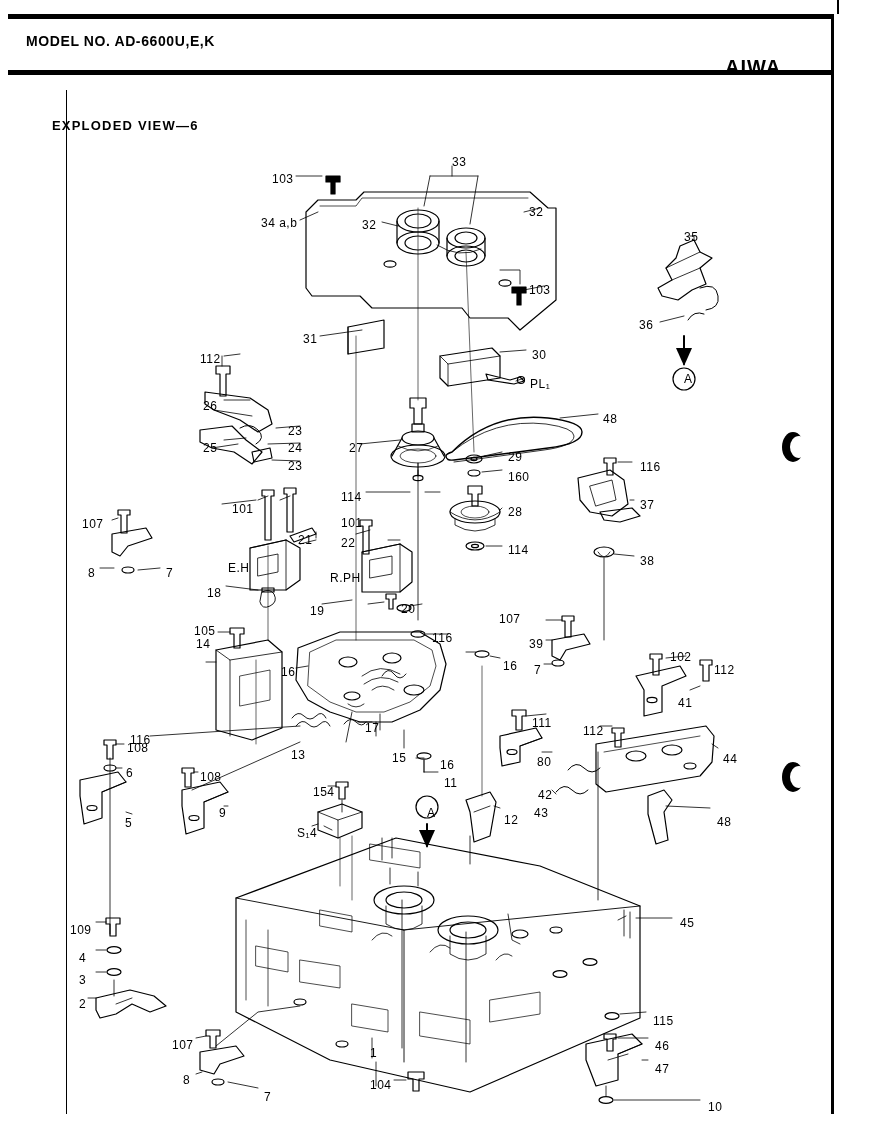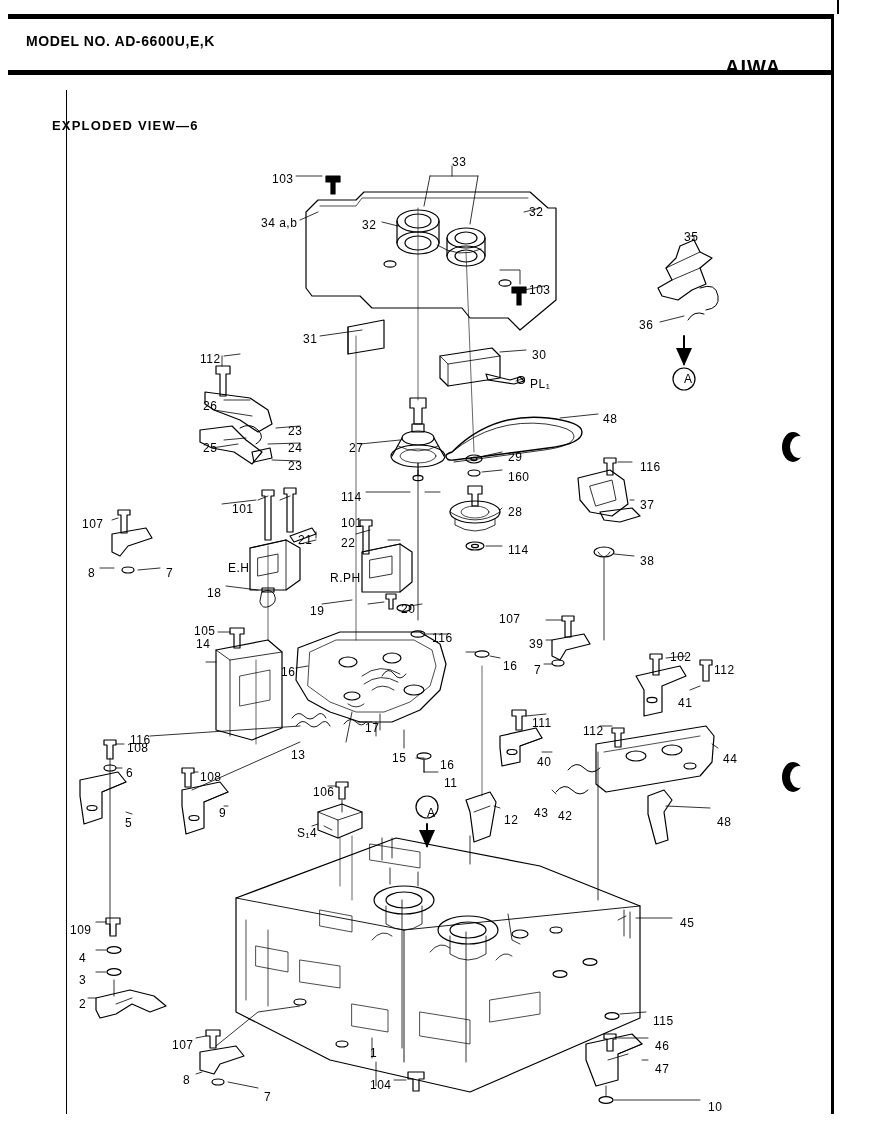--- a/index.html
+++ b/index.html
@@ -448,28 +448,28 @@
       <div class="lbl" style="left: 503px; top: 659px;">16</div>
       <div class="lbl" style="left: 534px; top: 663px;">7</div>
       <div class="lbl" style="left: 678px; top: 687px; margin-top: 9px;">41</div>
       <div class="lbl" style="left: 130px; top: 733px;">116</div>
       <div class="lbl" style="left: 365px; top: 721px;">17</div>
       <div class="lbl" style="left: 532px; top: 716px;">111</div>
       <div class="lbl" style="left: 583px; top: 724px;">112</div>
       <div class="lbl" style="left: 291px; top: 748px;">13</div>
       <div class="lbl" style="left: 392px; top: 751px;">15</div>
       <div class="lbl" style="left: 440px; top: 758px;">16</div>
-      <div class="lbl" style="left: 537px; top: 755px;">40</div>
+      <div class="lbl" style="left: 537px; top: 755px;">80</div>
       <div class="lbl" style="left: 723px; top: 752px;">44</div>
       <div class="lbl" style="left: 127px; top: 741px;">108</div>
       <div class="lbl" style="left: 200px; top: 770px;">108</div>
       <div class="lbl" style="left: 126px; top: 766px;">6</div>
       <div class="lbl" style="left: 444px; top: 776px;">11</div>
-      <div class="lbl" style="left: 558px; top: 788px; margin-top: 21px;">42</div>
-      <div class="lbl" style="left: 313px; top: 785px;">106</div>
+      <div class="lbl" style="left: 538px; top: 788px;">42</div>
+      <div class="lbl" style="left: 313px; top: 785px;">154</div>
       <div class="lbl" style="left: 219px; top: 806px;">9</div>
       <div class="lbl" style="left: 125px; top: 816px;">5</div>
       <div class="lbl" style="left: 427px; top: 806px;">A</div>
       <div class="lbl" style="left: 504px; top: 813px;">12</div>
       <div class="lbl" style="left: 534px; top: 806px;">43</div>
       <div class="lbl" style="left: 717px; top: 815px;">48</div>
       <div class="lbl" style="left: 297px; top: 826px;">S₁4</div>
       <div class="lbl" style="left: 70px; top: 923px;">109</div>
       <div class="lbl" style="left: 680px; top: 916px;">45</div>
       <div class="lbl" style="left: 79px; top: 951px;">4</div>

